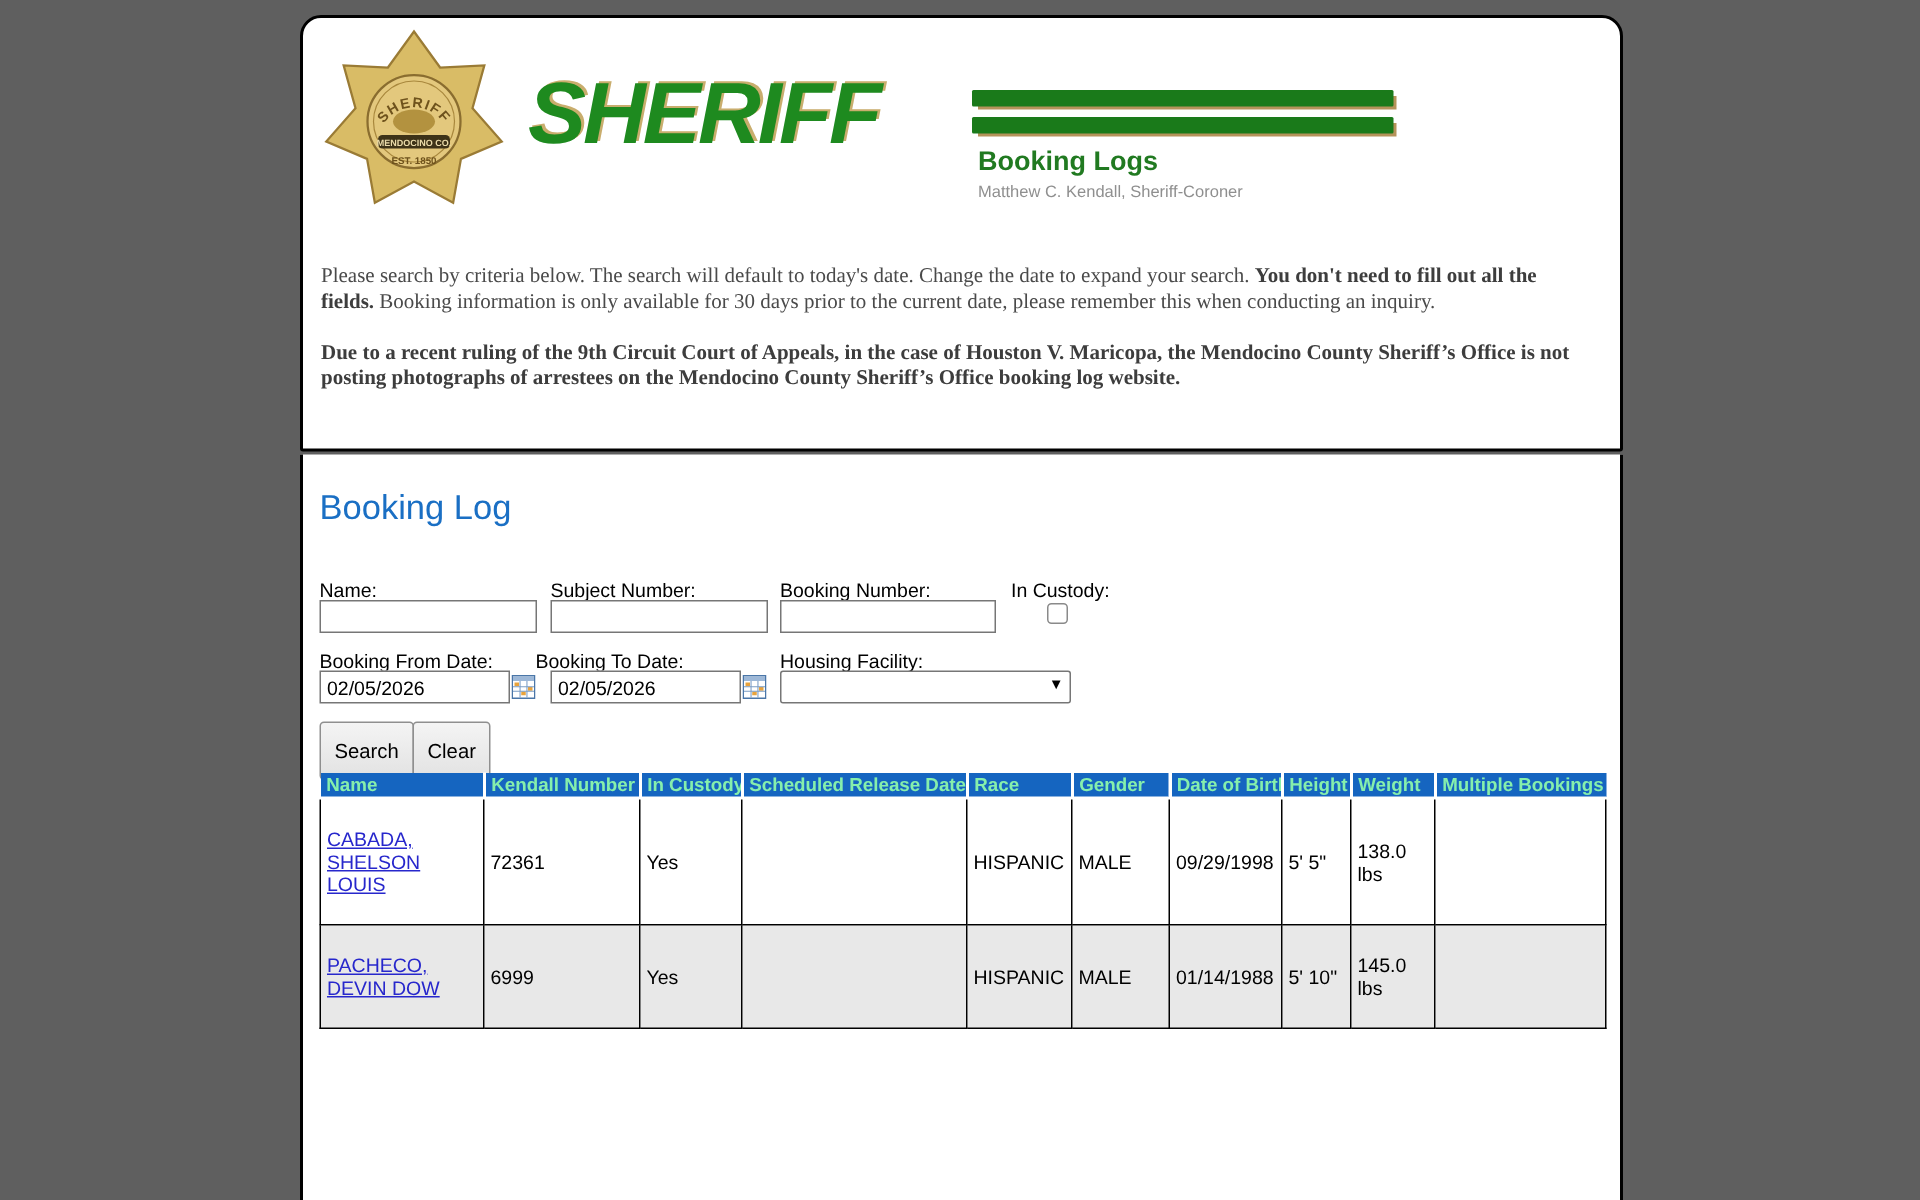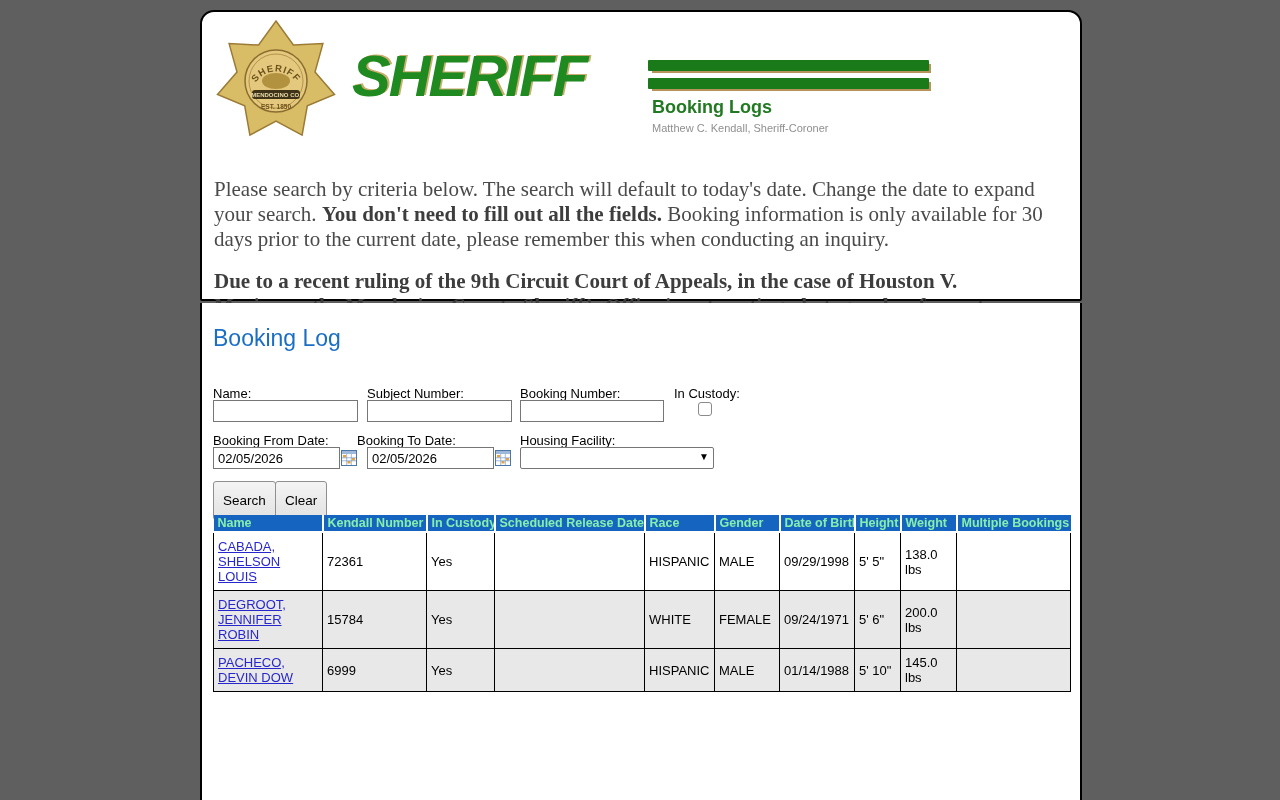--- a/index.html
+++ b/index.html
@@ -31,21 +31,21 @@
   .booking-logs-title {
     position:absolute; left:450px; top:85px;
     font-size:18px; font-weight:bold; color:#217a21;
   }
   .sheriff-name {
     position:absolute; left:450px; top:110px;
     font-size:11px; color:#8f8f8f;
   }
   .instructions {
     position:absolute; left:12px; top:165px; width:838px;
-    font-family:"Liberation Serif", serif; font-size:21px; line-height:1.18;
+    font-family:"Liberation Serif", serif; font-size:14px; line-height:1.18;
     color:#4a4a4a;
   }
   .instructions .p2 { margin-top:18px; font-weight:bold; color:#3d3d3d; }
   .instructions b { color:#3d3d3d; }
   
   .panel-bottom {
     position:absolute; left:200px; top:303px; width:882px; height:500px;
     background:#ffffff; border-left:2px solid #000; border-right:2px solid #000;
   }
   .bl-heading {
@@ -76,21 +76,21 @@
     position:absolute; left:11px; top:212px; width:857px;
     border-collapse:collapse; table-layout:fixed; font-size:13px;
   }
   .results th {
     background:#1565c0; color:#86efac; font-weight:bold; font-size:12.5px;
     text-align:left; padding:1px 4px; border-left:2px solid #fff;
     border-bottom:2px solid #fff; white-space:nowrap; overflow:hidden;
   }
   .results th:first-child { border-left:none; }
   .results td {
-    border:1px solid #000; padding:6px 4px; height:30px;
+    border:1px solid #000; padding:19px 4px; height:30px;
     vertical-align:middle; color:#000; overflow:hidden;
   }
   .results tr.alt td { background:#e8e8e8; }
   .results a { color:#2727cc; text-decoration:underline; cursor:pointer; }
 </style>
 </head>
 <body>
 
 <div class="page">
 
@@ -219,32 +219,20 @@
             <td>Yes</td>
             <td></td>
             <td>HISPANIC</td>
             <td>MALE</td>
             <td>09/29/1998</td>
             <td>5' 5"</td>
             <td>138.0 lbs</td>
             <td></td>
           </tr>
           <tr class="alt">
-            <td><a>DEGROOT, JENNIFER ROBIN</a></td>
-            <td>15784</td>
-            <td>Yes</td>
-            <td></td>
-            <td>WHITE</td>
-            <td>FEMALE</td>
-            <td>09/24/1971</td>
-            <td>5' 6"</td>
-            <td>200.0 lbs</td>
-            <td></td>
-          </tr>
-          <tr class="alt">
             <td><a>PACHECO, DEVIN DOW</a></td>
             <td>6999</td>
             <td>Yes</td>
             <td></td>
             <td>HISPANIC</td>
             <td>MALE</td>
             <td>01/14/1988</td>
             <td>5' 10"</td>
             <td>145.0 lbs</td>
             <td></td>

